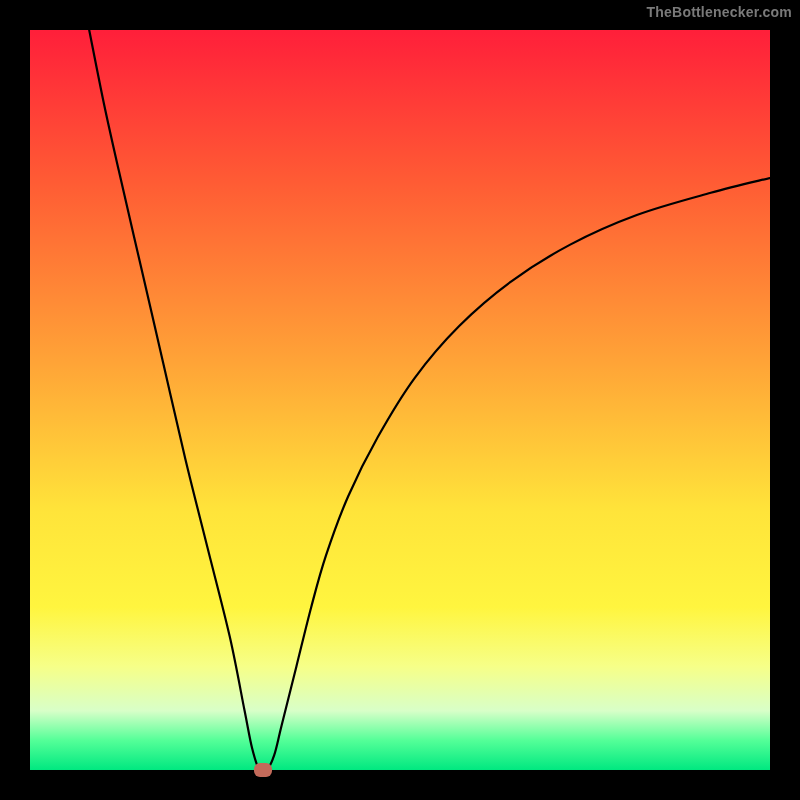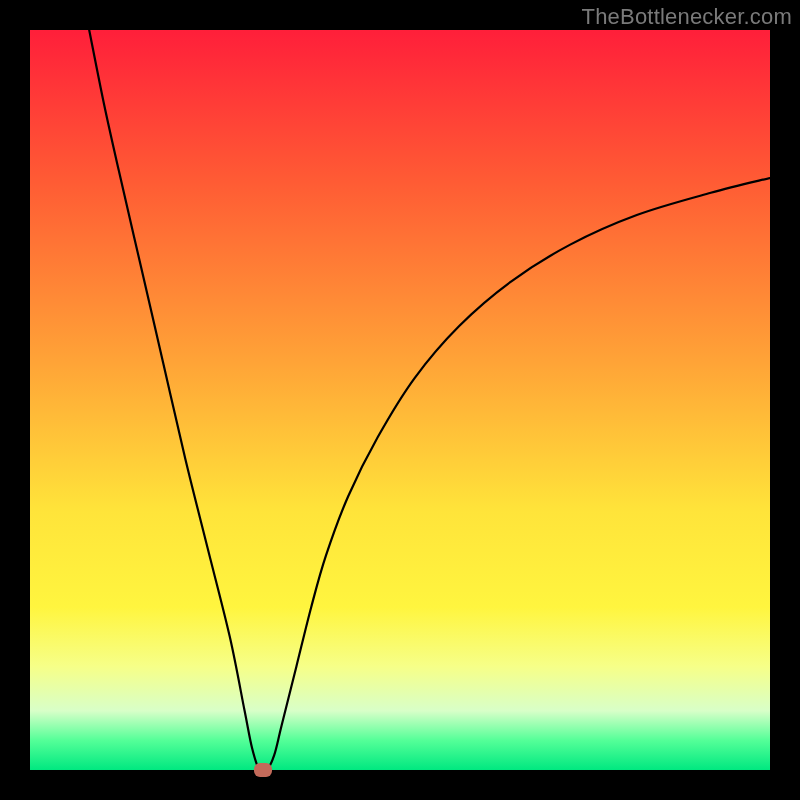--- a/index.html
+++ b/index.html
@@ -36,22 +36,22 @@
       #d8ffc8 92%,
       #54ff98 96%,
       #00e880 100%
     );
   }
   .attribution {
     position: absolute;
     top: 4px;
     right: 8px;
     color: #7a7a7a;
-    font-size: 22px;
-    font-weight: 400;
+    font-size: 14px;
+    font-weight: 700;
     letter-spacing: 0.2px;
   }
   svg.curve {
     position: absolute;
     left: 0;
     top: 0;
     width: 740px;
     height: 740px;
   }
   .marker {

